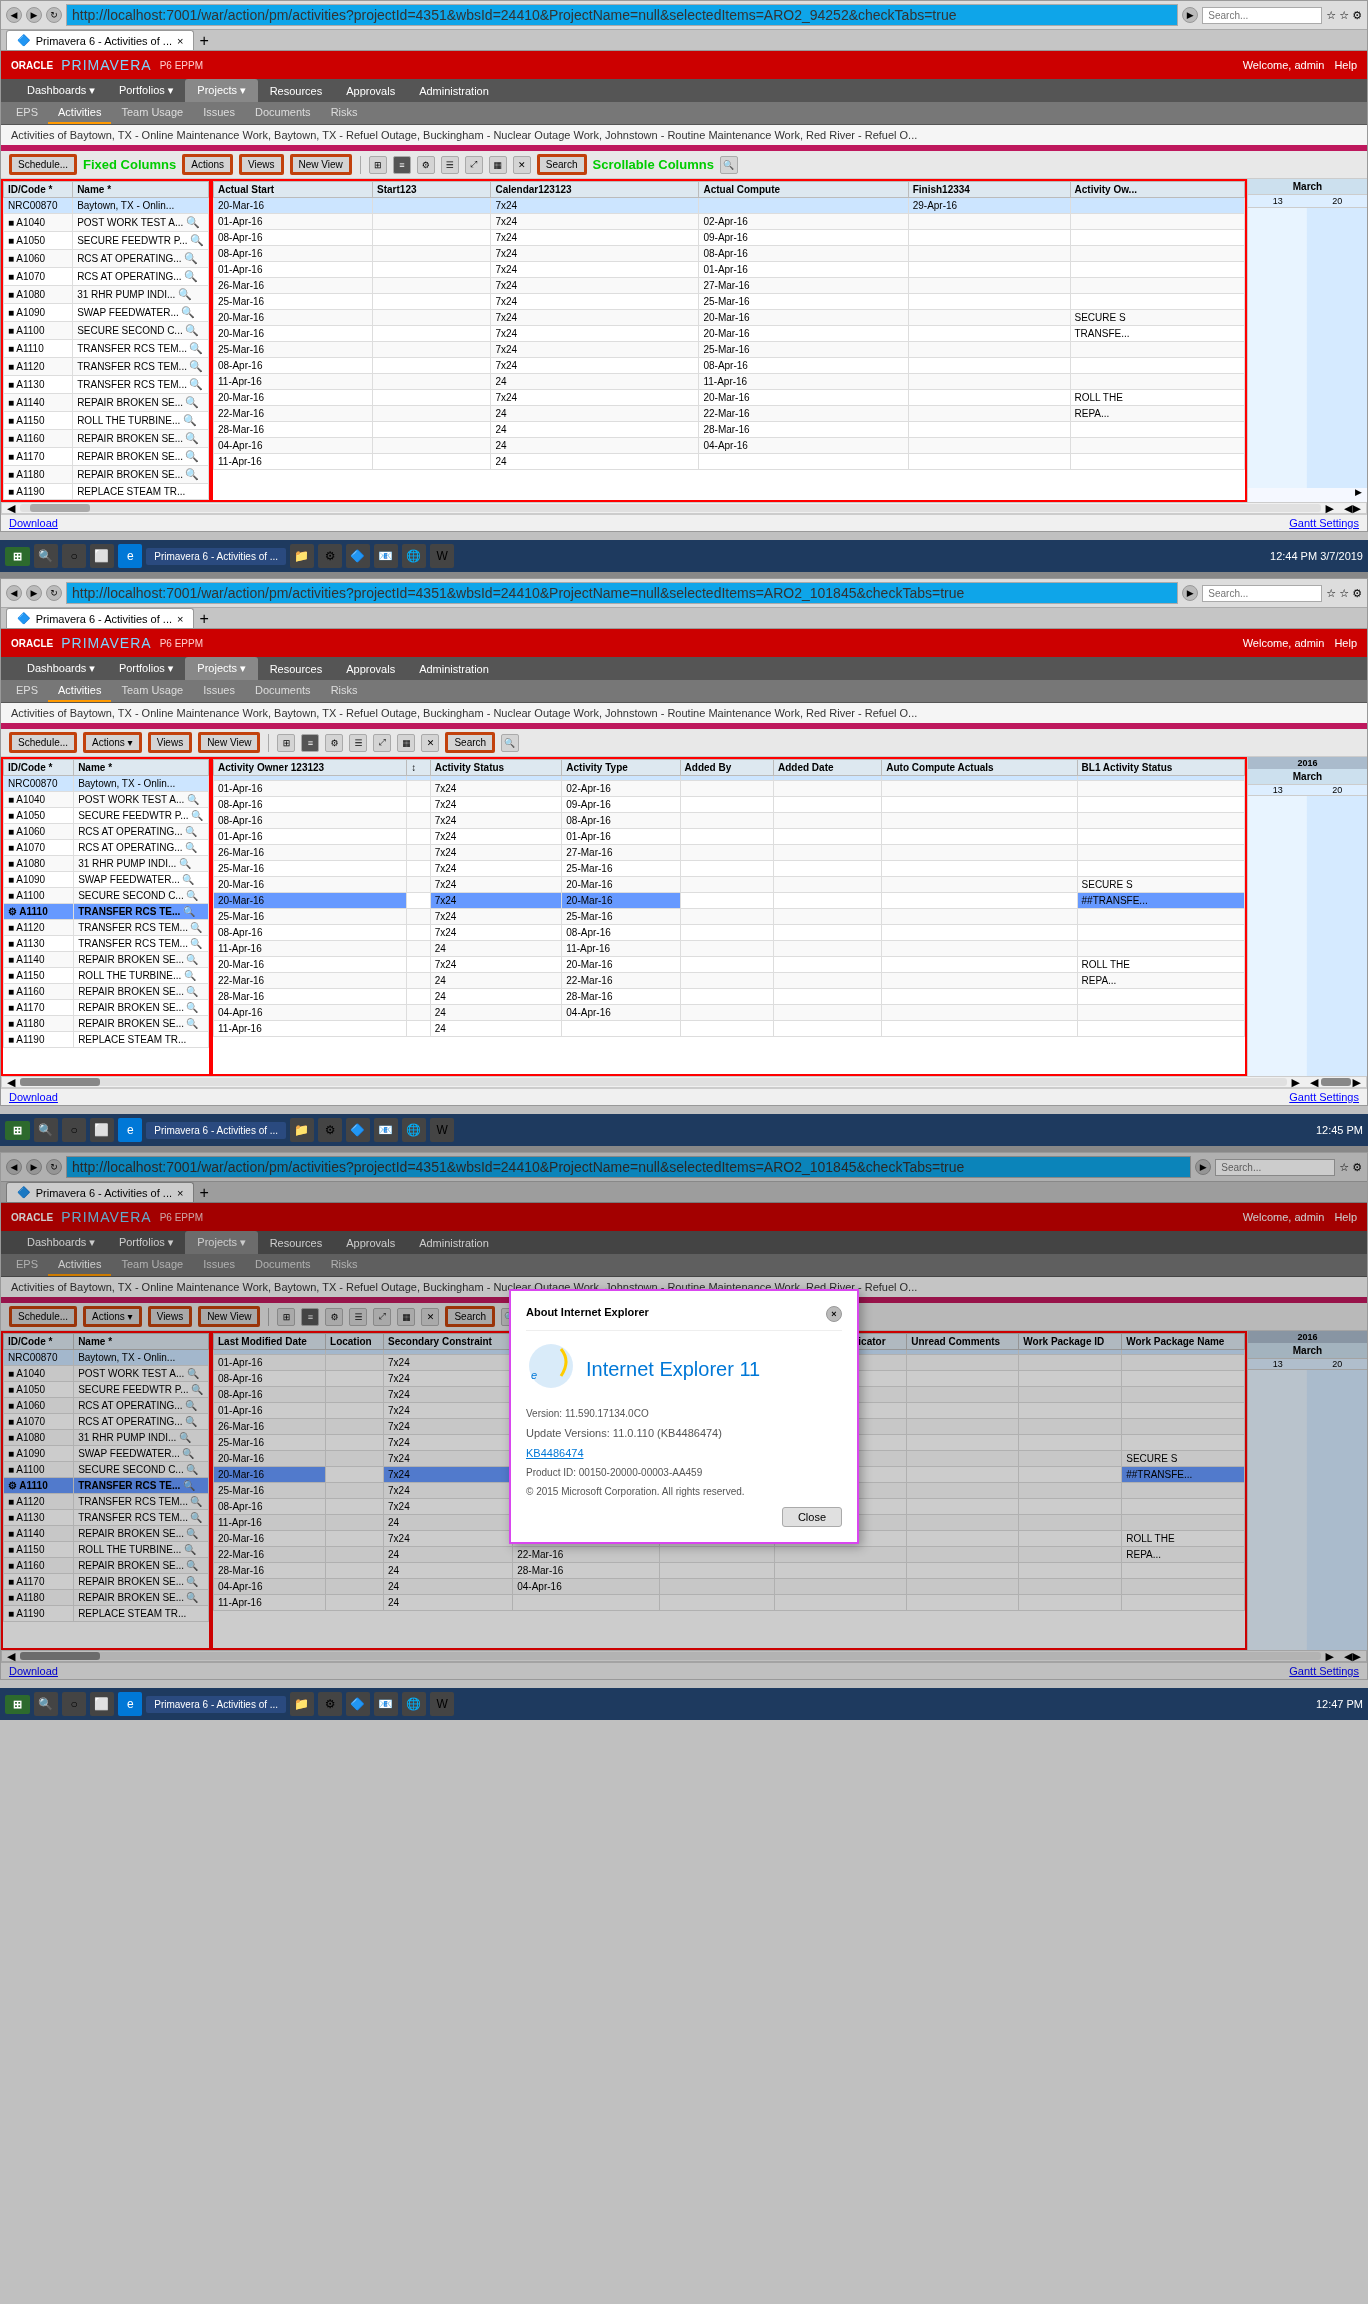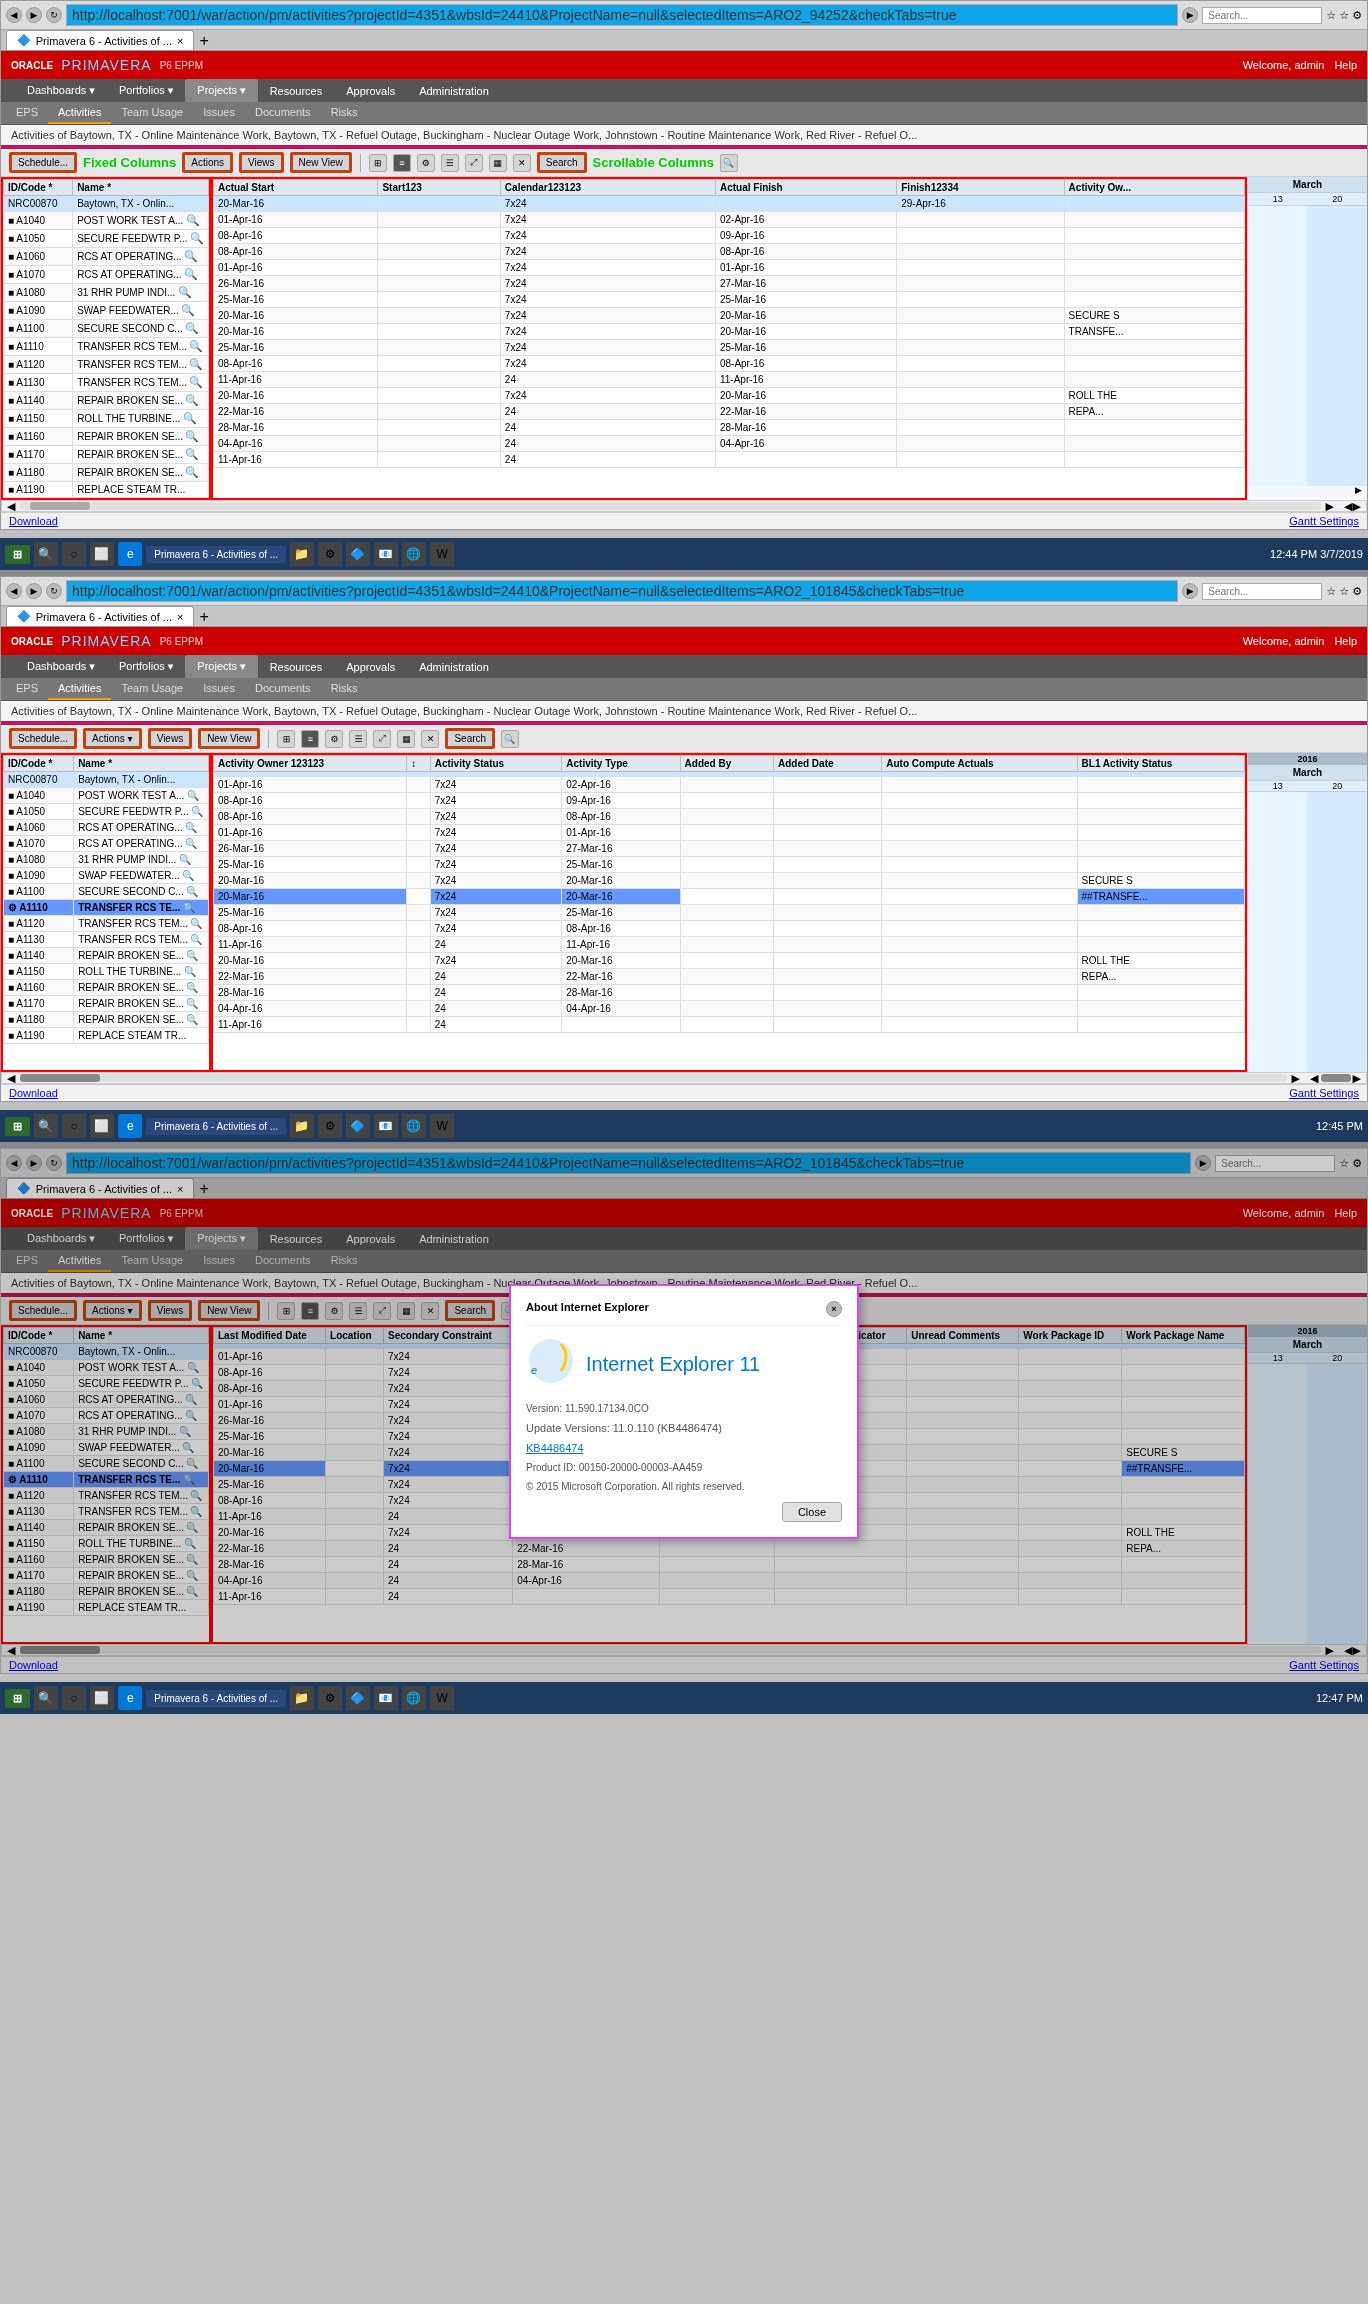--- a/index.html
+++ b/index.html
@@ -149,21 +149,21 @@
       color: white;
       border-bottom: 2px solid #ff9900;
     }
 
     
     .project-title {
       background: #f5f5f5;
       padding: 4px 10px;
       font-size: 11px;
       color: #333;
-      border-bottom: 4px solid #be185d;
+      border-bottom: 6px solid #be185d;
       white-space: nowrap;
       overflow: hidden;
       text-overflow: ellipsis;
     }
 
     
     .toolbar {
       background: #e8e8e8;
       padding: 3px 8px;
       display: flex;
@@ -552,21 +552,21 @@
         </table>
       </div>
 
       <div class="scrollable-columns red-border" style="flex:1;">
         <table style="width:100%;">
           <thead>
             <tr>
               <th>Actual Start</th>
               <th>Start123</th>
               <th>Calendar123123</th>
-              <th>Actual Finish</th>
+              <th>Actual Compute</th>
               <th>Finish12334</th>
               <th>Activity Ow...</th>
             </tr>
           </thead>
           <tbody>
             <tr class="selected">
               <td>20-Mar-16</td>
               <td></td>
               <td>7x24</td>
               <td></td>

